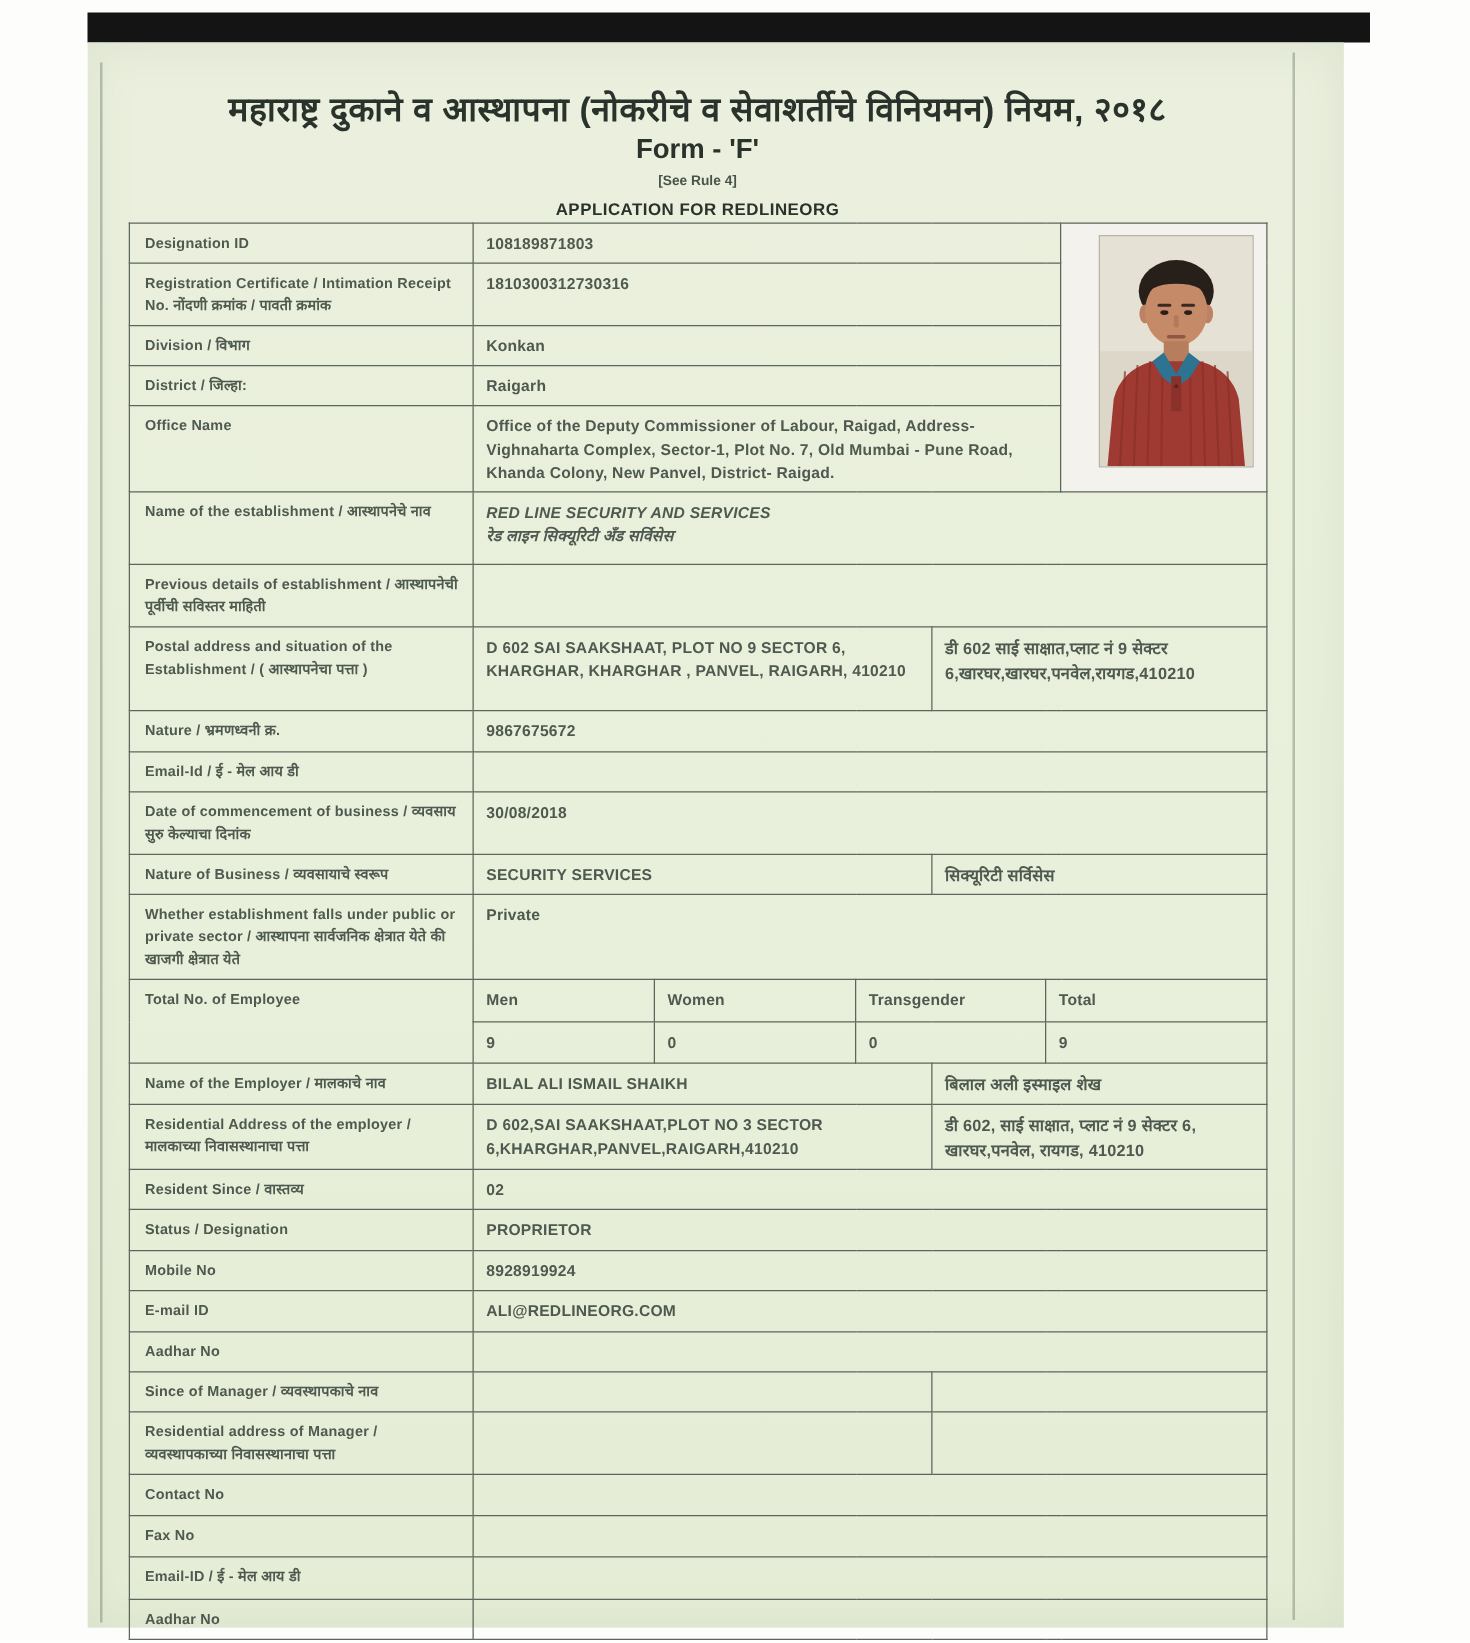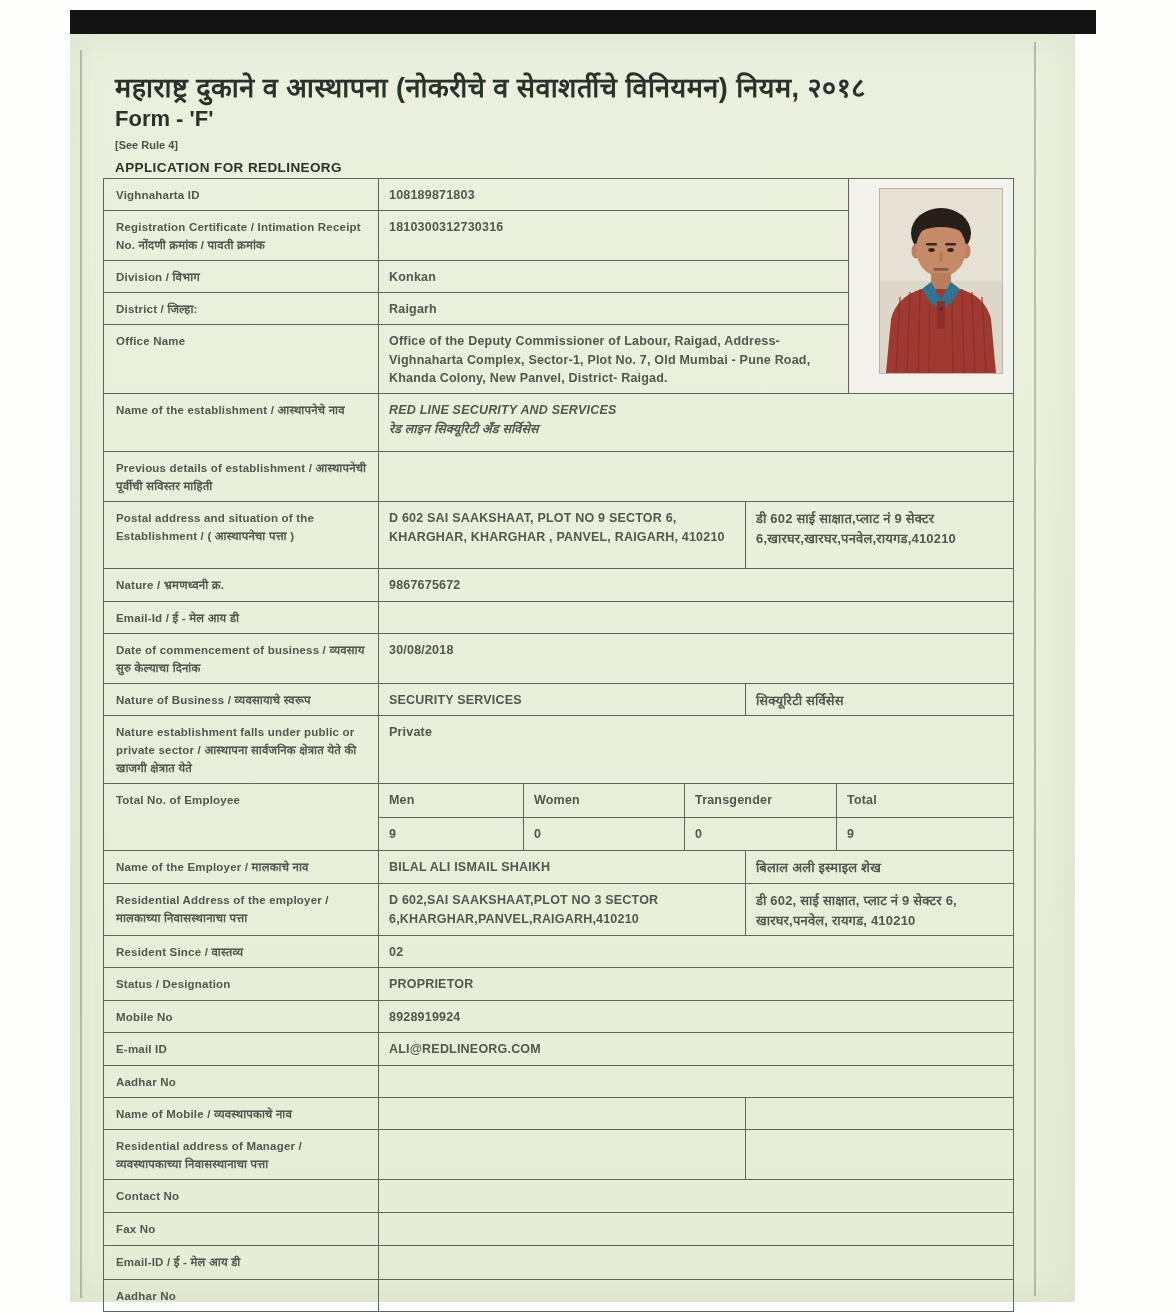--- a/index.html
+++ b/index.html
@@ -9,21 +9,21 @@
   .top-strip { position:absolute; left:70px; top:10px; width:1026px; height:24px; background:#141414; }
 
   .page { position:absolute; left:70px; top:34px; width:1005px; height:1268px;
           background:linear-gradient(180deg,#eaf0dd 0%,#e8efda 55%,#e5edd6 100%);
           box-shadow:inset 0 0 40px rgba(120,130,110,0.12); }
 
   .fold-line { position:absolute; width:2px; background:rgba(95,108,95,0.38); }
   .fold-left  { left:10px;  top:16px; height:1248px; }
   .fold-right { left:964px; top:8px;  height:1254px; }
 
-  .header { position:absolute; left:45px; top:34px; width:910px; text-align:left; color:#2a322c; }
+  .header { position:absolute; left:33px; top:34px; width:910px; text-align:center; color:#2a322c; }
   .t-dev  { font-size:27px; font-weight:bold; letter-spacing:0.5px; }
   .t-form { font-size:22px; font-weight:bold; margin-top:1px; }
   .t-rule { font-size:11px; margin-top:7px; color:#49534a; font-weight:600; }
   .t-app  { font-size:13.5px; font-weight:bold; margin-top:9px; letter-spacing:0.4px; }
 
   table.form { position:absolute; left:33px; top:144px; width:910px;
                border-collapse:collapse; table-layout:fixed; }
   td { border:1px solid #5b675c; vertical-align:top; color:#4e594f; overflow:hidden; }
   td.lbl { font-size:11.5px; font-weight:600; line-height:1.55; padding:8px 8px 5px 12px; letter-spacing:0.2px; }
   td.val { font-size:12.5px; font-weight:600; line-height:1.5;  padding:7px 10px 5px 10px; letter-spacing:0.2px; }
@@ -56,21 +56,21 @@
           <col style="width:145px">
           <col style="width:161px">
         <col style="width:61px">
           <col style="width:91px">
           <col style="width:12px">
           <col style="width:165px">
       </colgroup>
 
       <tbody>
           <tr style="height:30px">
-        <td class="lbl">Vighnaharta ID</td>
+        <td class="lbl">Designation ID</td>
         <td class="val" colspan="5">108189871803</td>
         <td class="photo-cell" rowspan="5">
           <svg class="portrait" width="122" height="184" viewBox="0 0 122 184" xmlns="http://www.w3.org/2000/svg">
             <rect width="122" height="184" fill="#ddd7ca"></rect>
             <rect width="122" height="92" fill="#e6e1d5"></rect>
             <ellipse cx="61" cy="44" rx="30" ry="25" fill="#271f1a"></ellipse>
             <ellipse cx="36" cy="62" rx="4.5" ry="7.5" fill="#bd8163"></ellipse>
             <ellipse cx="86" cy="62" rx="4.5" ry="7.5" fill="#bd8163"></ellipse>
             <ellipse cx="61" cy="60" rx="25" ry="28" fill="#c58a67"></ellipse>
             <path d="M34,52 Q38,30 61,29 Q84,30 88,52 Q84,38 61,38 Q38,38 34,52 Z" fill="#271f1a"></path>
@@ -153,21 +153,21 @@
         <td class="val" colspan="6">30/08/2018</td>
       </tr>
 
       <tr style="height:32px">
         <td class="lbl">Nature of Business / व्यवसायाचे स्वरूप</td>
         <td class="val" colspan="3">SECURITY SERVICES</td>
         <td class="val mr" colspan="3">सिक्यूरिटी सर्विसेस</td>
       </tr>
 
       <tr style="height:68px">
-        <td class="lbl">Nature establishment falls under public or private sector / आस्थापना सार्वजनिक क्षेत्रात येते की खाजगी क्षेत्रात येते</td>
+        <td class="lbl">Whether establishment falls under public or private sector / आस्थापना सार्वजनिक क्षेत्रात येते की खाजगी क्षेत्रात येते</td>
         <td class="val" colspan="6">Private</td>
       </tr>
 
       <tr style="height:34px">
         <td class="lbl" rowspan="2">Total No. of Employee</td>
         <td class="val">Men</td>
         <td class="val">Women</td>
         <td class="val" colspan="2">Transgender</td>
         <td class="val" colspan="2">Total</td>
       </tr>
@@ -209,21 +209,21 @@
         <td class="lbl">E-mail ID</td>
         <td class="val" colspan="6">ALI@REDLINEORG.COM</td>
       </tr>
 
       <tr style="height:32px">
         <td class="lbl">Aadhar No</td>
         <td class="val" colspan="6"></td>
       </tr>
 
       <tr style="height:32px">
-        <td class="lbl">Name of Mobile / व्यवस्थापकाचे नाव</td>
+        <td class="lbl">Since of Manager / व्यवस्थापकाचे नाव</td>
         <td class="val" colspan="3"></td>
         <td class="val mr" colspan="3"></td>
       </tr>
 
       <tr style="height:50px">
         <td class="lbl">Residential address of Manager / व्यवस्थापकाच्या निवासस्थानाचा पत्ता</td>
         <td class="val" colspan="3"></td>
         <td class="val mr" colspan="3"></td>
       </tr>
 

